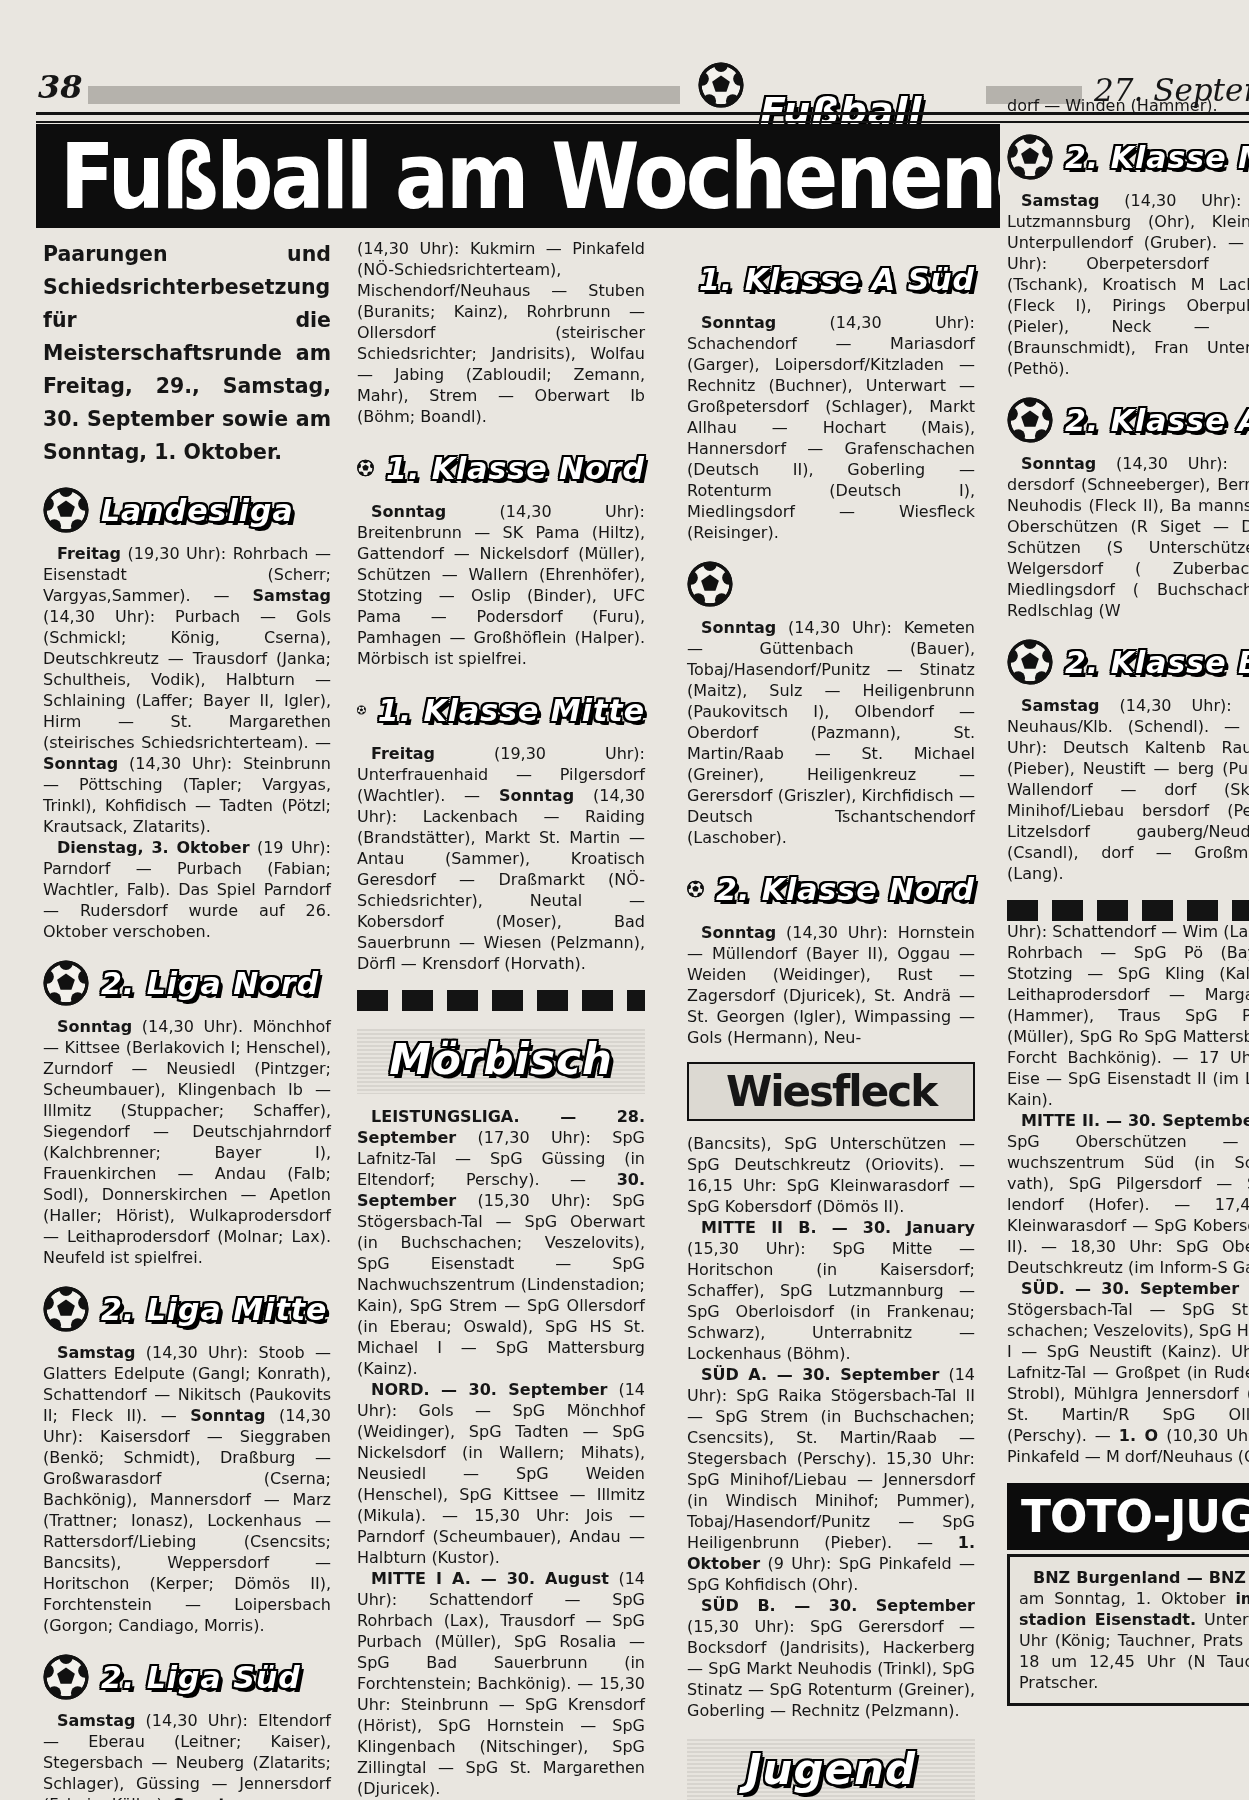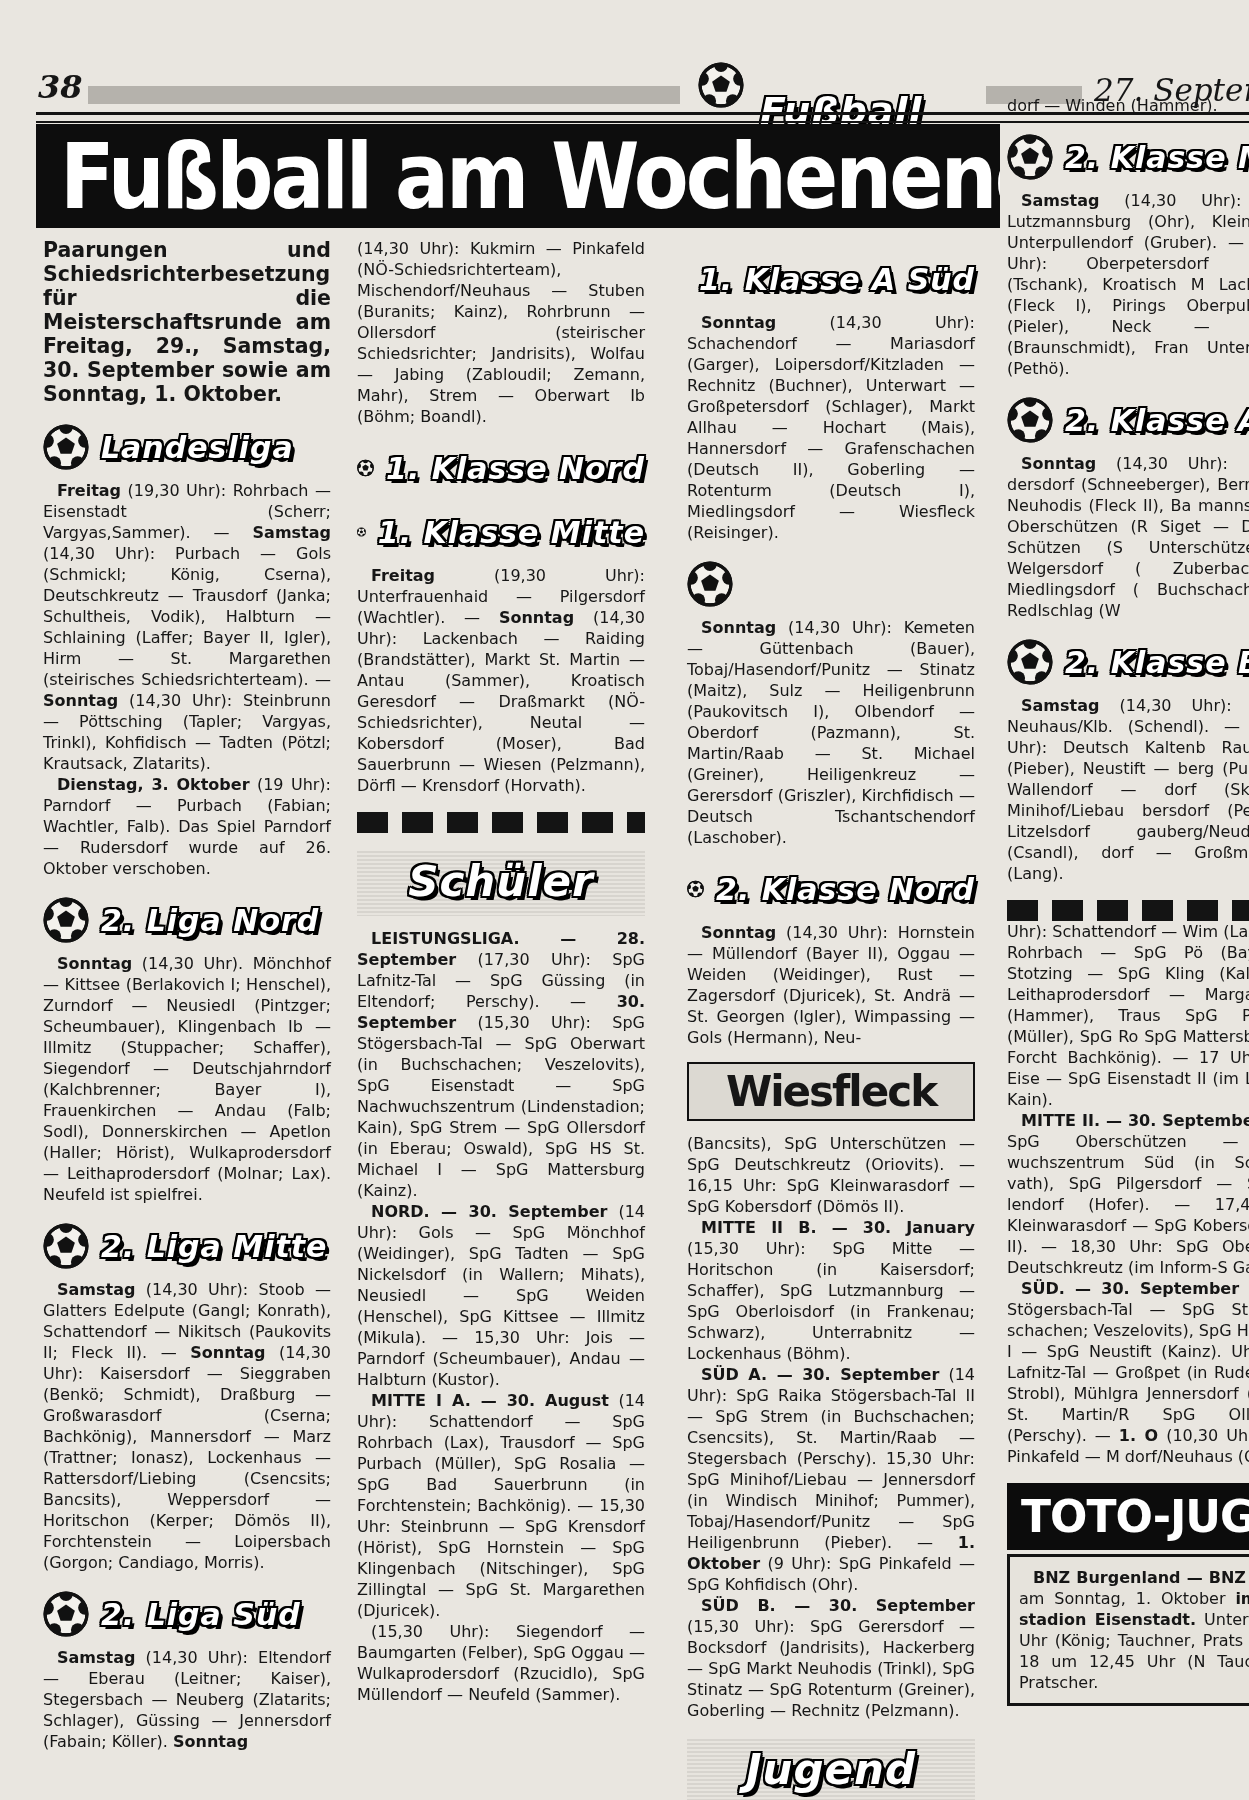--- a/index.html
+++ b/index.html
@@ -23,21 +23,21 @@
   .title-banner span{color:#fff;font-weight:bold;font-size:80px;letter-spacing:-3px;padding-left:24px;
                      transform:scaleY(1.14);transform-origin:left center;white-space:nowrap;}
   
   .col{position:absolute;top:238px;width:288px;text-align:justify;}
   #col1{left:43px;}
   #col2{left:357px;}
   #col3{left:687px;}
   #col4{left:1007px;top:95px;width:300px;}
   .para{font-size:16px;line-height:21px;margin:0;text-indent:14px;}
   .noindent{text-indent:0;}
-  .intro{font-size:20.5px;line-height:24px;font-weight:bold;margin:0 0 6px;text-align:justify;text-indent:0;}
+  .intro{font-size:20.5px;line-height:33px;font-weight:bold;margin:0 0 6px;text-align:justify;text-indent:0;}
   
   .bubble{font-weight:bold;font-style:italic;color:#fff;letter-spacing:1px;white-space:nowrap;
           text-shadow:-2px -2px 0 #000,2px -2px 0 #000,-2px 2px 0 #000,2px 2px 0 #000,
                       -2px 0 0 #000,2px 0 0 #000,0 -2px 0 #000,0 2px 0 #000,4px 4px 0 #000;}
   .sec-header{display:flex;align-items:center;gap:12px;margin:18px 0 10px;white-space:nowrap;text-align:left;}
   .sec-header .bubble{font-size:30px;}
   .script-banner{margin:18px 0 12px;padding:6px 0 10px;text-align:center;
                  background:repeating-linear-gradient(180deg,#d7d4ce 0 2px,#e7e4de 2px 4px);}
   .script-banner .bubble{font-size:42px;}
   .divider{height:21px;margin:16px 0 0;
@@ -185,20 +185,21 @@
       <circle cx="22" cy="3" r="6.5" fill="#111"></circle>
       <circle cx="3.9" cy="16.1" r="6.5" fill="#111"></circle>
       <circle cx="10.8" cy="37.4" r="6.5" fill="#111"></circle>
       <circle cx="33.2" cy="37.4" r="6.5" fill="#111"></circle>
       <circle cx="40.1" cy="16.1" r="6.5" fill="#111"></circle>
     </g>
     <circle cx="22" cy="22" r="20" fill="none" stroke="#111" stroke-width="3"></circle>
   </svg>
         <span class="bubble">1. Klasse Nord</span>
       </div>
+      <p class="para"><b>Sonntag</b> (14,30 Uhr): Breitenbrunn — SK Pama (Hiltz), Gattendorf — Nickelsdorf (Müller), Schützen — Wallern (Ehrenhöfer), Stotzing — Oslip (Binder), UFC Pama — Podersdorf (Furu), Pamhagen — Großhöflein (Halper). Mörbisch ist spielfrei.</p>
       <div class="sec-header">
         <svg width="46" height="46" viewBox="0 0 44 44">
     <defs>
             <clipPath id="ballclip">
               <circle cx="22" cy="22" r="20"></circle>
             </clipPath>
           </defs>
     <circle cx="22" cy="22" r="20" fill="#f3f1ec" stroke="#111" stroke-width="3"></circle>
     <g clip-path="url(#ballclip)">
       <polygon points="22,13 30.5,19 27.2,28.5 16.8,28.5 13.5,19" fill="#111"></polygon>
@@ -207,21 +208,21 @@
       <circle cx="10.8" cy="37.4" r="6.5" fill="#111"></circle>
       <circle cx="33.2" cy="37.4" r="6.5" fill="#111"></circle>
       <circle cx="40.1" cy="16.1" r="6.5" fill="#111"></circle>
     </g>
     <circle cx="22" cy="22" r="20" fill="none" stroke="#111" stroke-width="3"></circle>
   </svg>
         <span class="bubble">1. Klasse Mitte</span>
       </div>
       <p class="para"><b>Freitag</b> (19,30 Uhr): Unterfrauenhaid — Pilgersdorf (Wachtler). — <b>Sonntag</b> (14,30 Uhr): Lackenbach — Raiding (Brandstätter), Markt St. Martin — Antau (Sammer), Kroatisch Geresdorf — Draßmarkt (NÖ-Schiedsrichter), Neutal — Kobersdorf (Moser), Bad Sauerbrunn — Wiesen (Pelzmann), Dörfl — Krensdorf (Horvath).</p>
       <div class="divider"></div>
-      <div class="script-banner"><span class="bubble">Schüler</span></div>
+      <div class="script-banner"><span class="bubble">Mörbisch</span></div>
       <p class="para"><b>LEISTUNGSLIGA. — 28. September</b> (17,30 Uhr): SpG Lafnitz-Tal — SpG Güssing (in Eltendorf; Perschy). — <b>30. September</b> (15,30 Uhr): SpG Stögersbach-Tal — SpG Oberwart (in Buchschachen; Veszelovits), SpG Eisenstadt — SpG Nachwuchszentrum (Lindenstadion; Kain), SpG Strem — SpG Ollersdorf (in Eberau; Oswald), SpG HS St. Michael I — SpG Mattersburg (Kainz).</p>
       <p class="para"><b>NORD. — 30. September</b> (14 Uhr): Gols — SpG Mönchhof (Weidinger), SpG Tadten — SpG Nickelsdorf (in Wallern; Mihats), Neusiedl — SpG Weiden (Henschel), SpG Kittsee — Illmitz (Mikula). — 15,30 Uhr: Jois — Parndorf (Scheumbauer), Andau — Halbturn (Kustor).</p>
       <p class="para"><b>MITTE I A. — 30. August</b> (14 Uhr): Schattendorf — SpG Rohrbach (Lax), Trausdorf — SpG Purbach (Müller), SpG Rosalia — SpG Bad Sauerbrunn (in Forchtenstein; Bachkönig). — 15,30 Uhr: Steinbrunn — SpG Krensdorf (Hörist), SpG Hornstein — SpG Klingenbach (Nitschinger), SpG Zillingtal — SpG St. Margarethen (Djuricek).</p>
       <p class="para"> (15,30 Uhr): Siegendorf — Baumgarten (Felber), SpG Oggau — Wulkaprodersdorf (Rzucidlo), SpG Müllendorf — Neufeld (Sammer).</p>
     </div>
   <div class="col" id="col3">
       <div class="sec-header">
         <svg width="46" height="46" viewBox="0 0 44 44">
     <defs>
             <clipPath id="ballclip">

